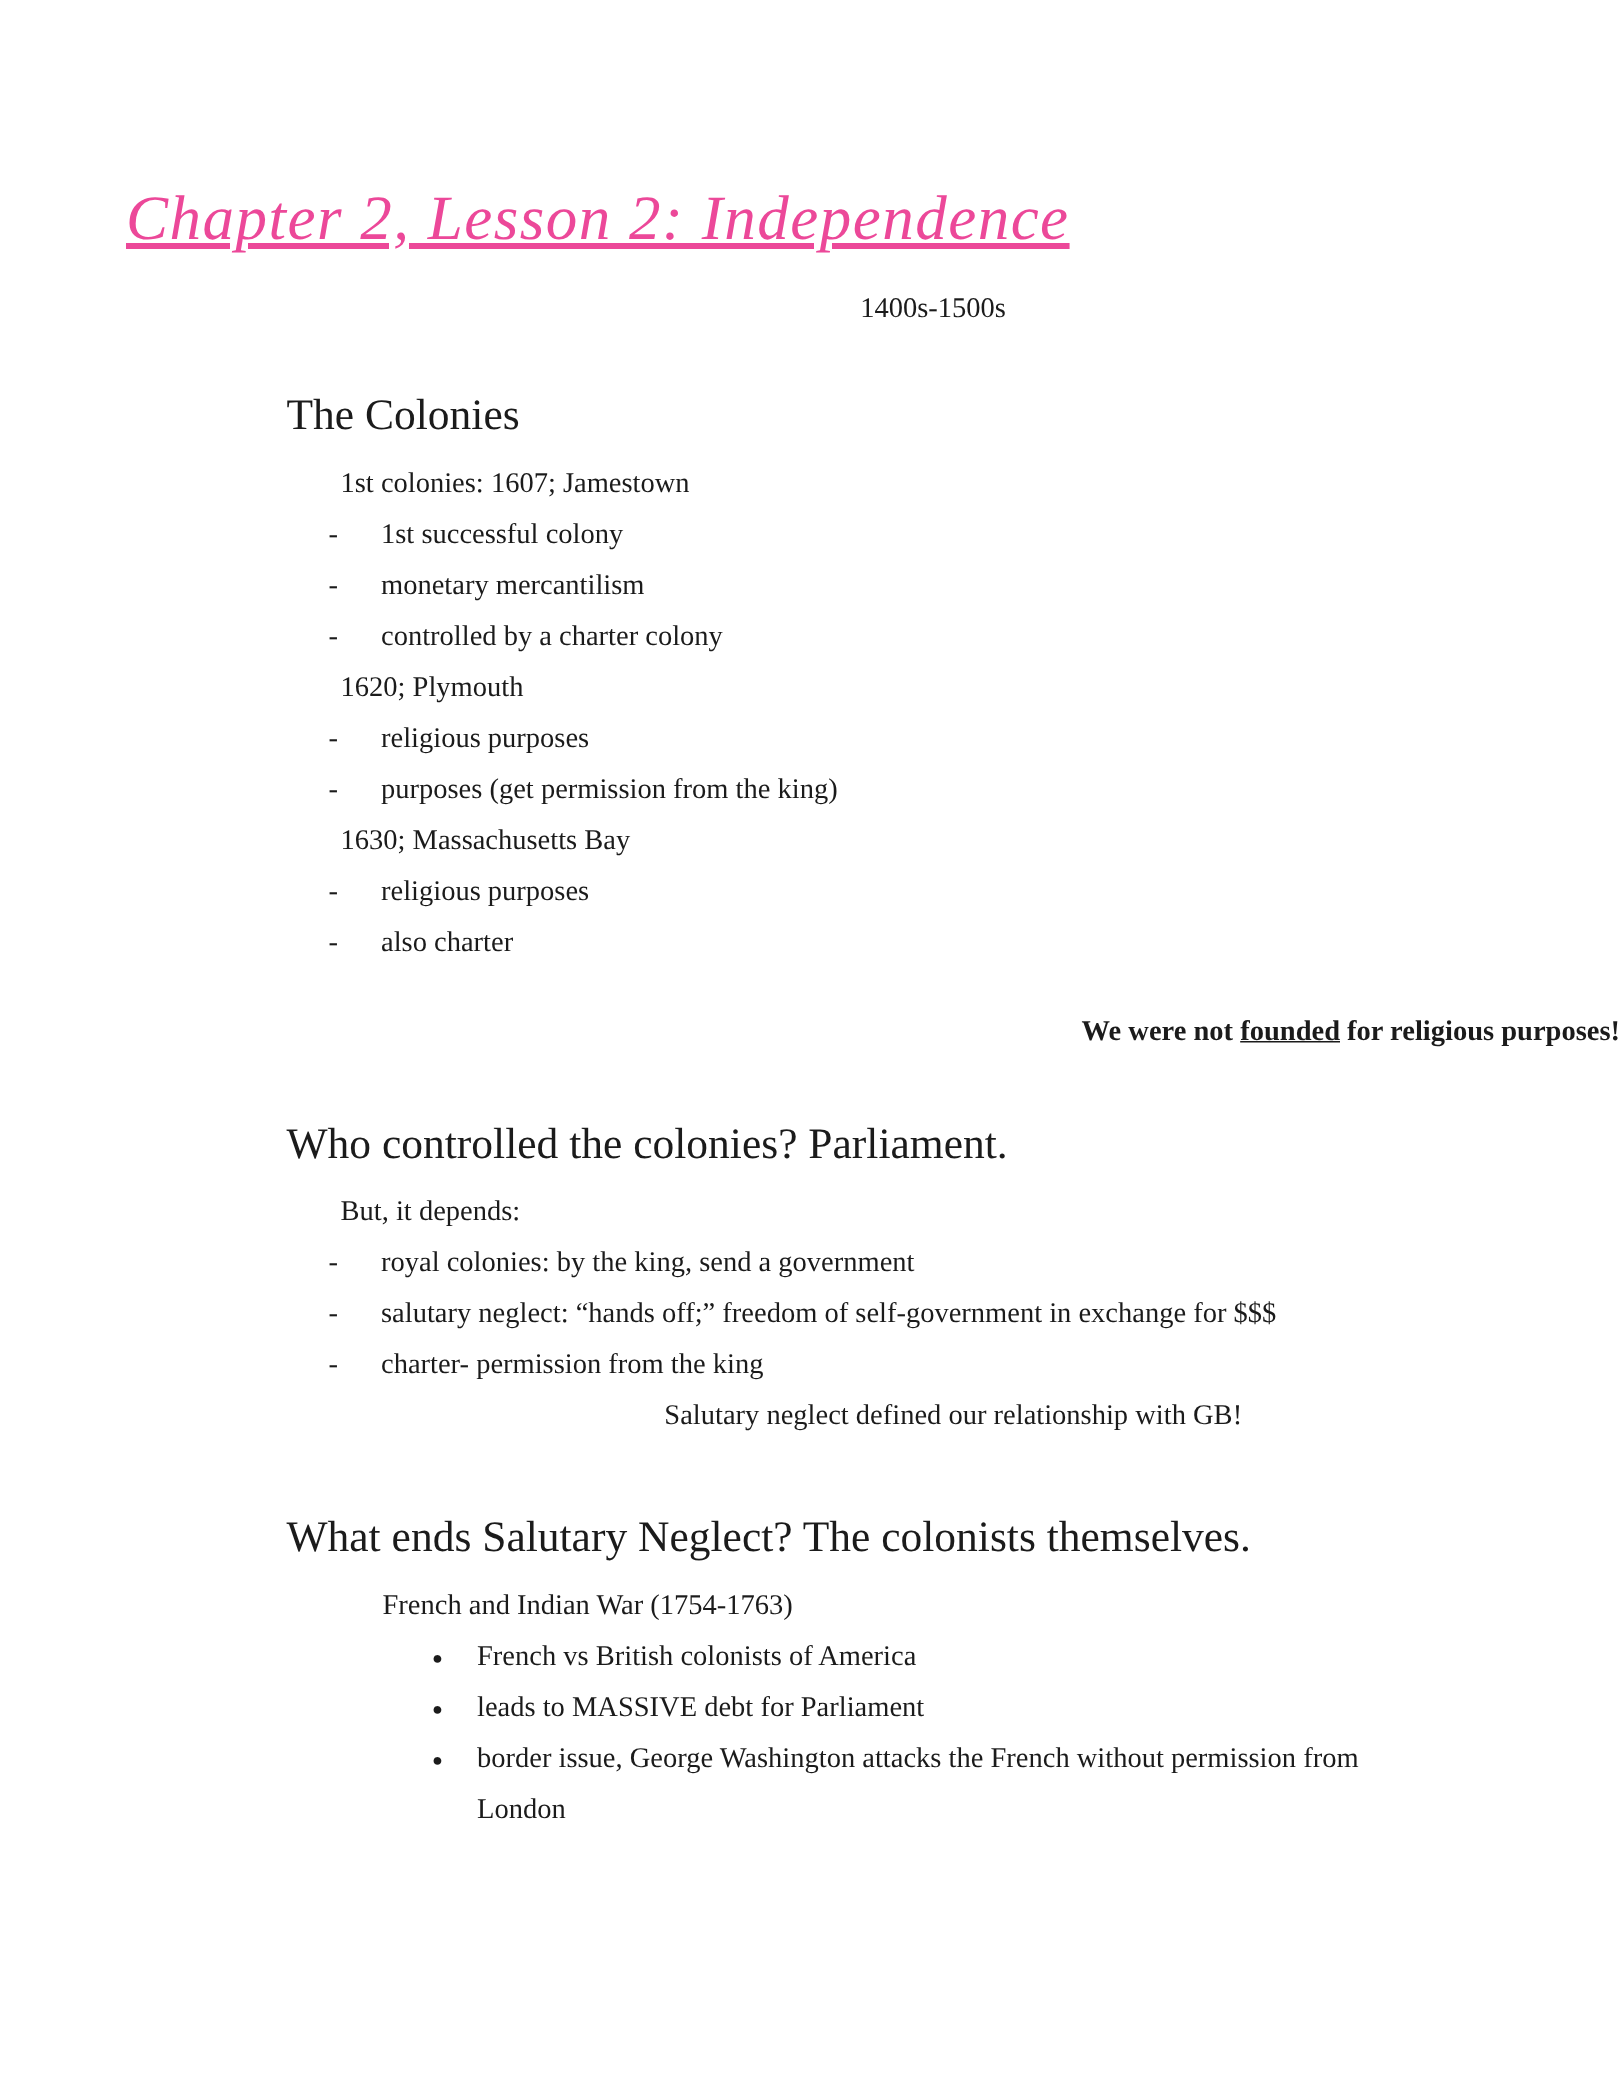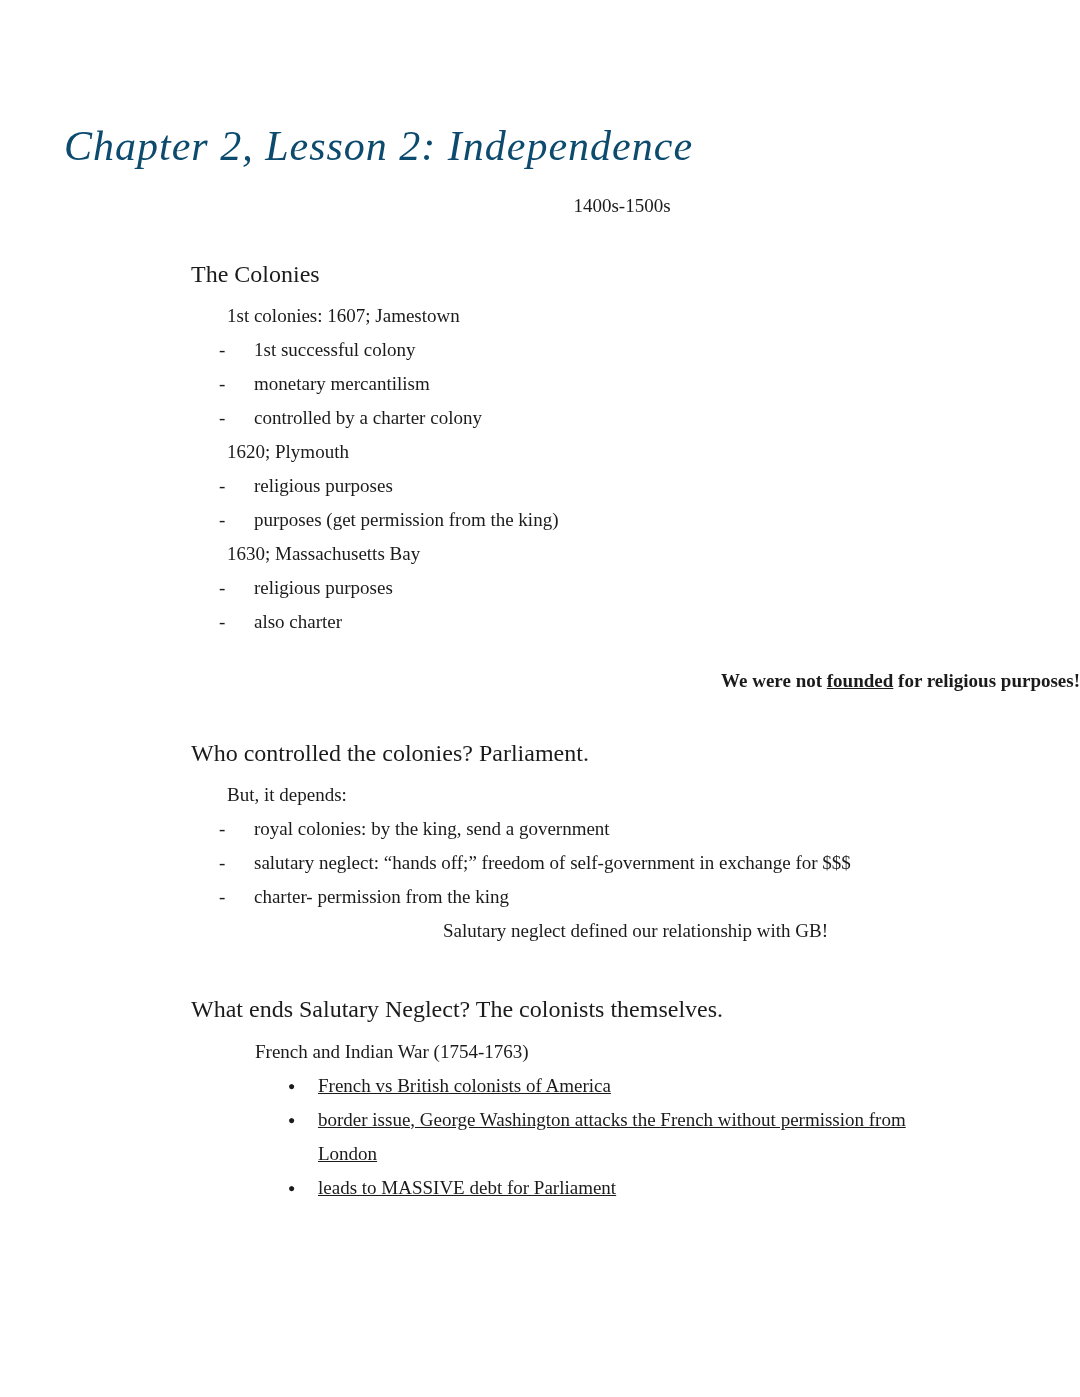--- a/index.html
+++ b/index.html
@@ -11,37 +11,38 @@
     font-family: "Liberation Serif", "DejaVu Serif", serif;
     overflow: hidden;
   }
   .page {
     position: relative;
     width: 1080px;
     height: 1397px;
     background: #ffffff;
   }
   .doc-title {
-    margin: 120px 0 0 64px;
+    margin: 120px 0 0 84px;
     font-family: cursive, serif;
     font-style: italic;
     font-weight: 400;
     font-size: 42px;
     line-height: 1.25;
     letter-spacing: 1px;
-    color: #0c4a6e;
+    color: #ec4899;
+    text-decoration: underline;
   }
   .doc-subtitle {
     margin: 22px 0 0 164px;
     font-size: 19px;
     line-height: 1.2;
     text-align: center;
   }
   h2.section-heading {
-    font-size: 24px;
+    font-size: 29px;
     font-weight: 400;
     line-height: 1.3;
     margin-left: 191px;
     color: #1b1b1b;
   }
   .sec1 h2 { margin-top: 42px; }
   .sec2 h2 { margin-top: 44px; }
   .sec3 h2 { margin-top: 46px; }
 
   ul.notes-list {
@@ -84,21 +85,20 @@
   }
   .war-line {
     margin: 9px 0 0 255px;
     font-size: 19px;
     line-height: 34px;
   }
   ul.bullet-list {
     list-style: none;
     margin-top: 0;
     width: 952px;
-    text-decoration: underline;
   }
   ul.bullet-list li {
     font-size: 19px;
     line-height: 34px;
     position: relative;
     padding-left: 318px;
   }
   ul.bullet-list li::before {
     content: "●";
     position: absolute;
@@ -143,18 +143,18 @@
       <li class="dash">charter- permission from the king</li>
     </ul>
     <p class="closing-line">Salutary neglect defined our relationship with GB!</p>
   </section>
 
   <section class="sec3">
     <h2 class="section-heading">What ends Salutary Neglect? The colonists themselves.</h2>
     <p class="war-line">French and Indian War (1754-1763)</p>
     <ul class="bullet-list">
       <li>French vs British colonists of America</li>
+      <li>leads to MASSIVE debt for Parliament</li>
       <li>border issue, George Washington attacks the French without permission from London</li>
-      <li>leads to MASSIVE debt for Parliament</li>
     </ul>
   </section>
 
 </div>
 
 </body></html>

